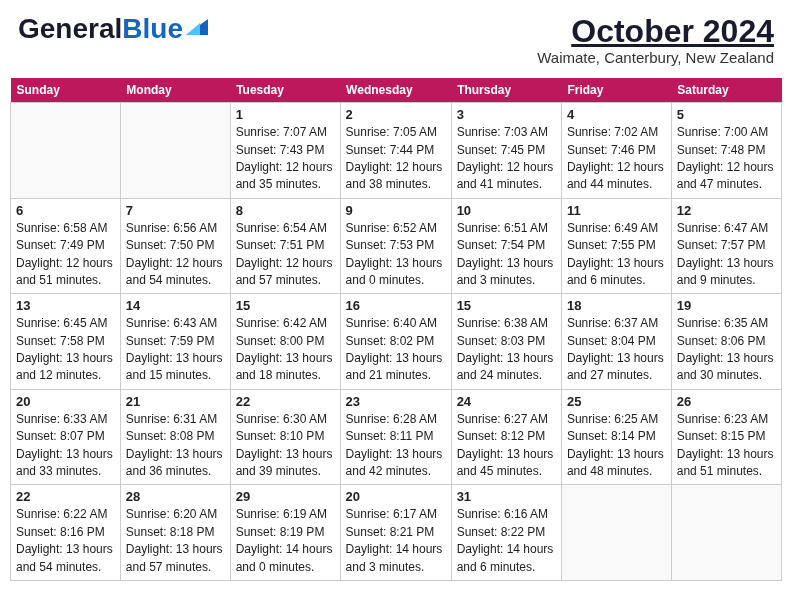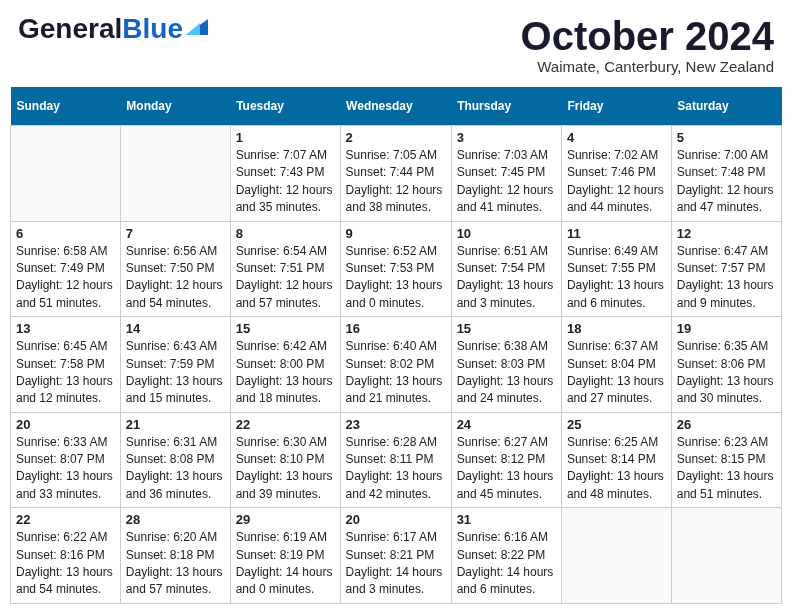--- a/index.html
+++ b/index.html
@@ -26,40 +26,41 @@
       font-size: 28px;
       font-weight: bold;
       color: #1a1a2e;
       line-height: 1.1;
     }
     .logo-blue { color: #1565c0; }
     .title-block {
       text-align: right;
     }
     .month-title {
-      font-size: 40px;
+      font-size: 32px;
       font-weight: bold;
       color: #1a1a2e;
       line-height: 1.1;
+      text-decoration: underline;
     }
     .location {
       font-size: 15px;
       color: #333;
       margin-left: 16px;
     }
     .calendar {
       width: 100%;
       border-collapse: collapse;
       font-size: 11px;
     }
     .calendar th {
-      background-color: #0369a1;
+      background-color: #be185d;
       color: #fff;
       text-align: left;
-      padding: 12px 6px;
+      padding: 5px 6px;
       font-size: 12px;
       font-weight: bold;
     }
     .calendar td {
       border: 1px solid #ccc;
       vertical-align: top;
       padding: 4px 5px;
       height: 80px;
       width: 113px;
       color: #222;

